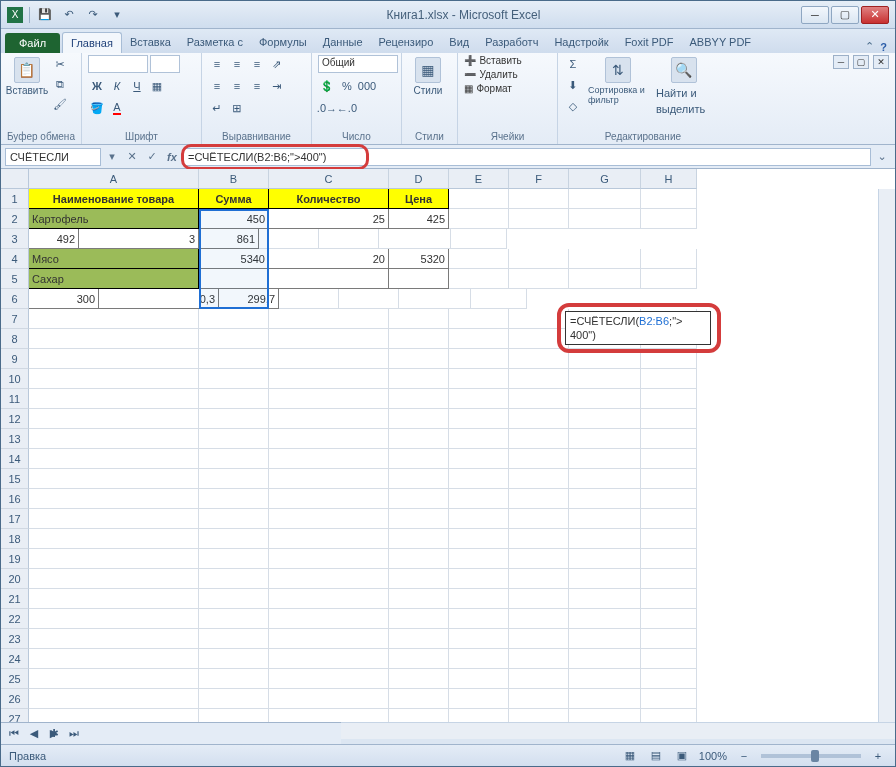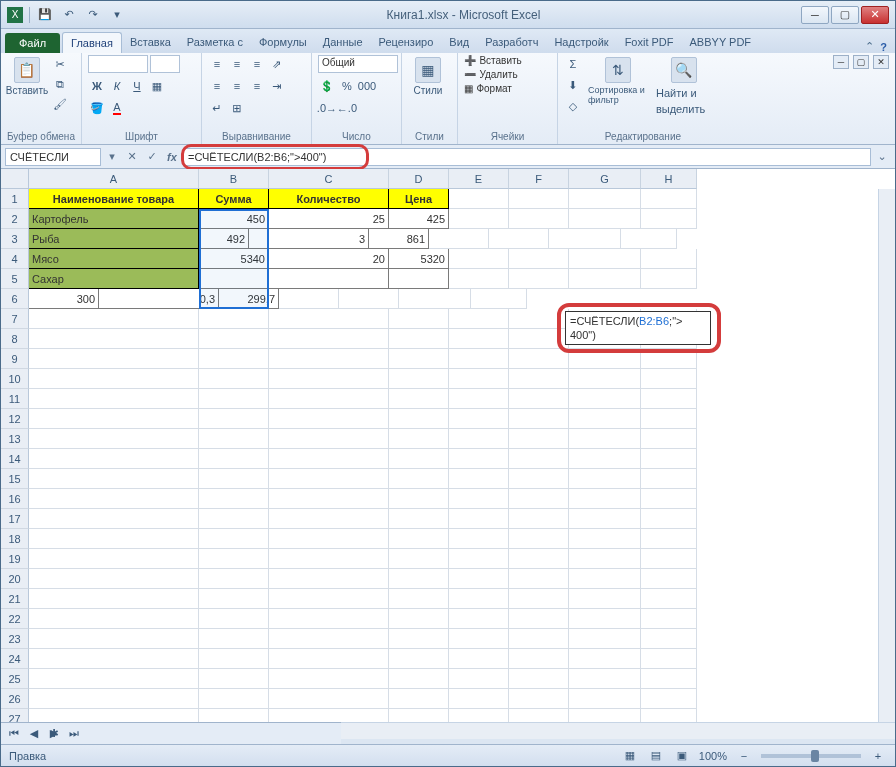--- a/index.html
+++ b/index.html
@@ -324,21 +324,20 @@
             <div class="cell green" style="width: 170px;">Картофель</div>
             <div class="cell data-brd num" style="width: 70px;">450</div>
             <div class="cell data-brd num" style="width: 120px;">25</div>
             <div class="cell data-brd num" style="width: 60px;">425</div>
             <div class="cell" style="width: 60px;"></div>
             <div class="cell" style="width: 60px;"></div>
             <div class="cell" style="width: 72px;"></div>
             <div class="cell" style="width: 56px;"></div>
           </div>
           <div class="row">
-            <div class="cell green" style="width: 170px;">Рыба</div>
             <div class="cell data-brd num" style="width: 50px;">492</div>
             <div class="cell data-brd num" style="width: 120px;">3</div>
             <div class="cell data-brd num" style="width: 60px;">861</div>
             <div class="cell" style="width: 60px;"></div>
             <div class="cell" style="width: 60px;"></div>
             <div class="cell" style="width: 72px;"></div>
             <div class="cell" style="width: 56px;"></div>
           </div>
           <div class="row">
             <div class="cell green" style="width: 170px; text-align: center;">Мясо</div>

